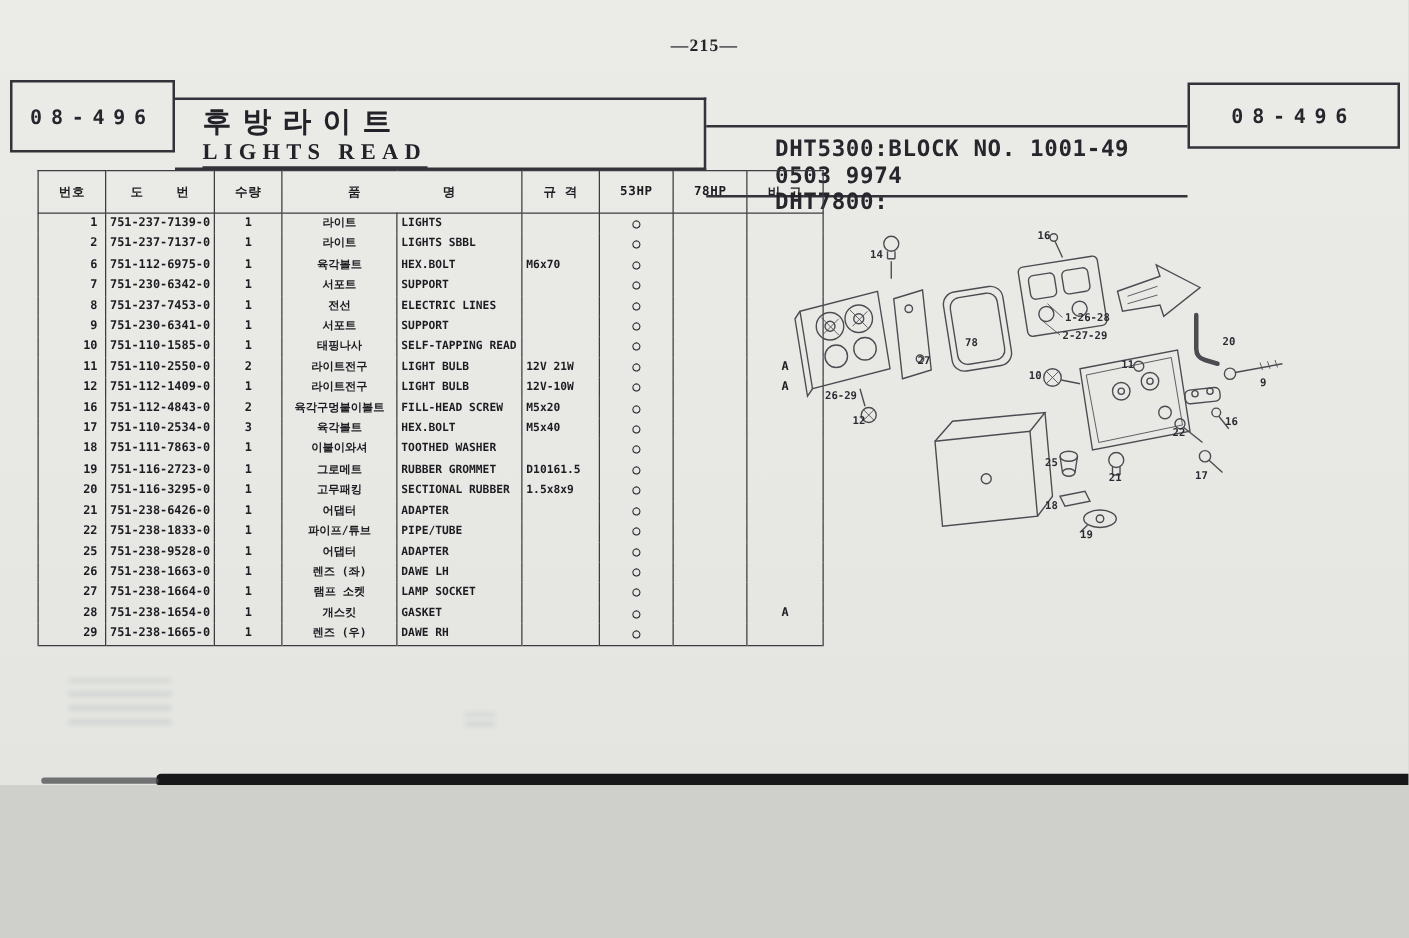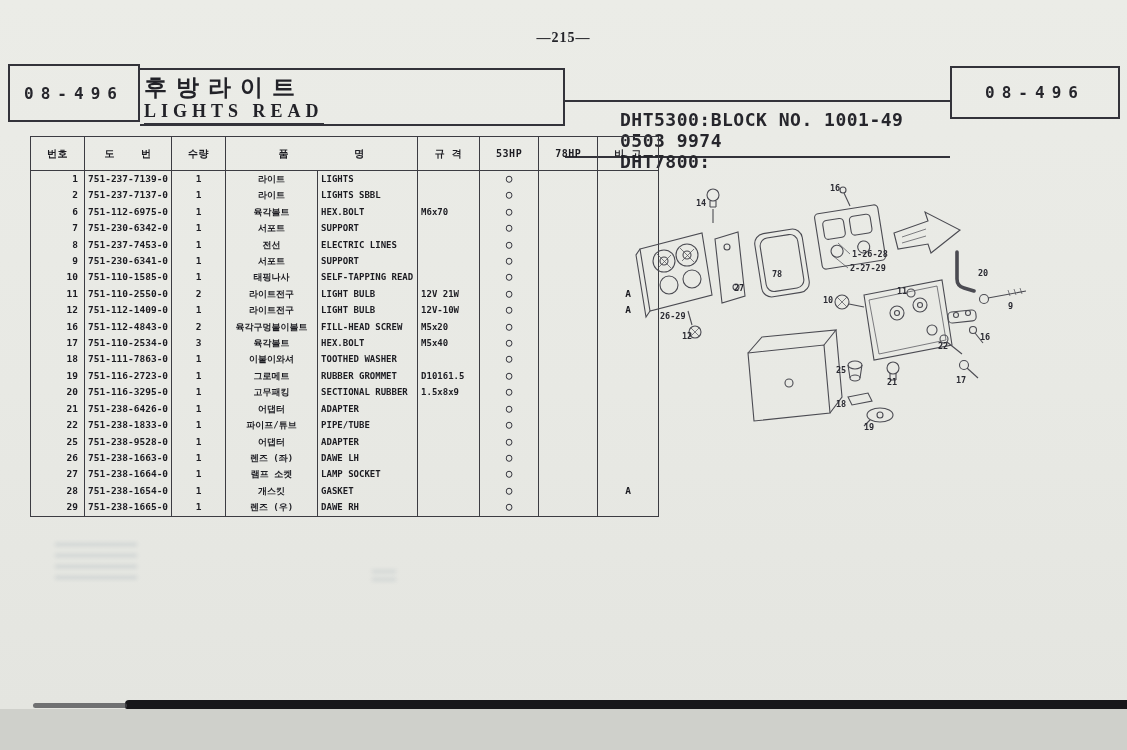--- a/index.html
+++ b/index.html
@@ -1,36 +1,36 @@
 <!DOCTYPE html>
 <html><head>
 <meta charset="utf-8">
 <style>
   html,body{margin:0;padding:0;background:#cfd0cb;}
   .page{
-    position:relative;width:1127px;height:709px;overflow:hidden;
+    position:relative;width:1127px;height:628px;overflow:hidden;
     background:linear-gradient(180deg,#ebece7 0%,#e8e9e4 55%,#e4e5e0 100%);
     font-family:"Liberation Sans","DejaVu Sans",sans-serif;color:#1d1d1d;
   }
   .page-number{
     position:absolute;top:30px;left:0;width:100%;text-align:center;
     font-family:"Liberation Serif","DejaVu Serif",serif;font-weight:bold;
     font-size:14px;letter-spacing:1px;color:#24242a;
   }
   
   .hbox{position:absolute;box-sizing:border-box;}
   .hbox-left{
     left:8px;top:64px;width:132px;height:58px;border:2px solid #33333a;
     display:flex;align-items:center;justify-content:center;
     font-family:"DejaVu Sans Mono","Liberation Mono",monospace;
     font-size:16px;font-weight:bold;letter-spacing:7px;color:#26262c;
   }
   .hbox-title{
-    left:140px;top:68px;width:425px;height:58px;border:2px solid #33333a;border-left:none;
-    padding:4px 0 0 4px;
+    left:140px;top:78px;width:425px;height:58px;border:2px solid #33333a;border-left:none;
+    padding:4px 0 0 22px;
   }
   .title-kr{font-size:23px;font-weight:bold;letter-spacing:9px;color:#222228;line-height:26px;}
   .title-en{
     display:inline-block;font-family:"Liberation Serif","DejaVu Serif",serif;
     font-size:18px;font-weight:bold;letter-spacing:5px;color:#222228;
     border-bottom:2px solid #33333a;padding-bottom:1px;line-height:22px;
   }
   .hbox-model{
     left:565px;top:64px;width:385px;height:58px;
     border-top:2px solid #33333a;border-bottom:2px solid #33333a;

